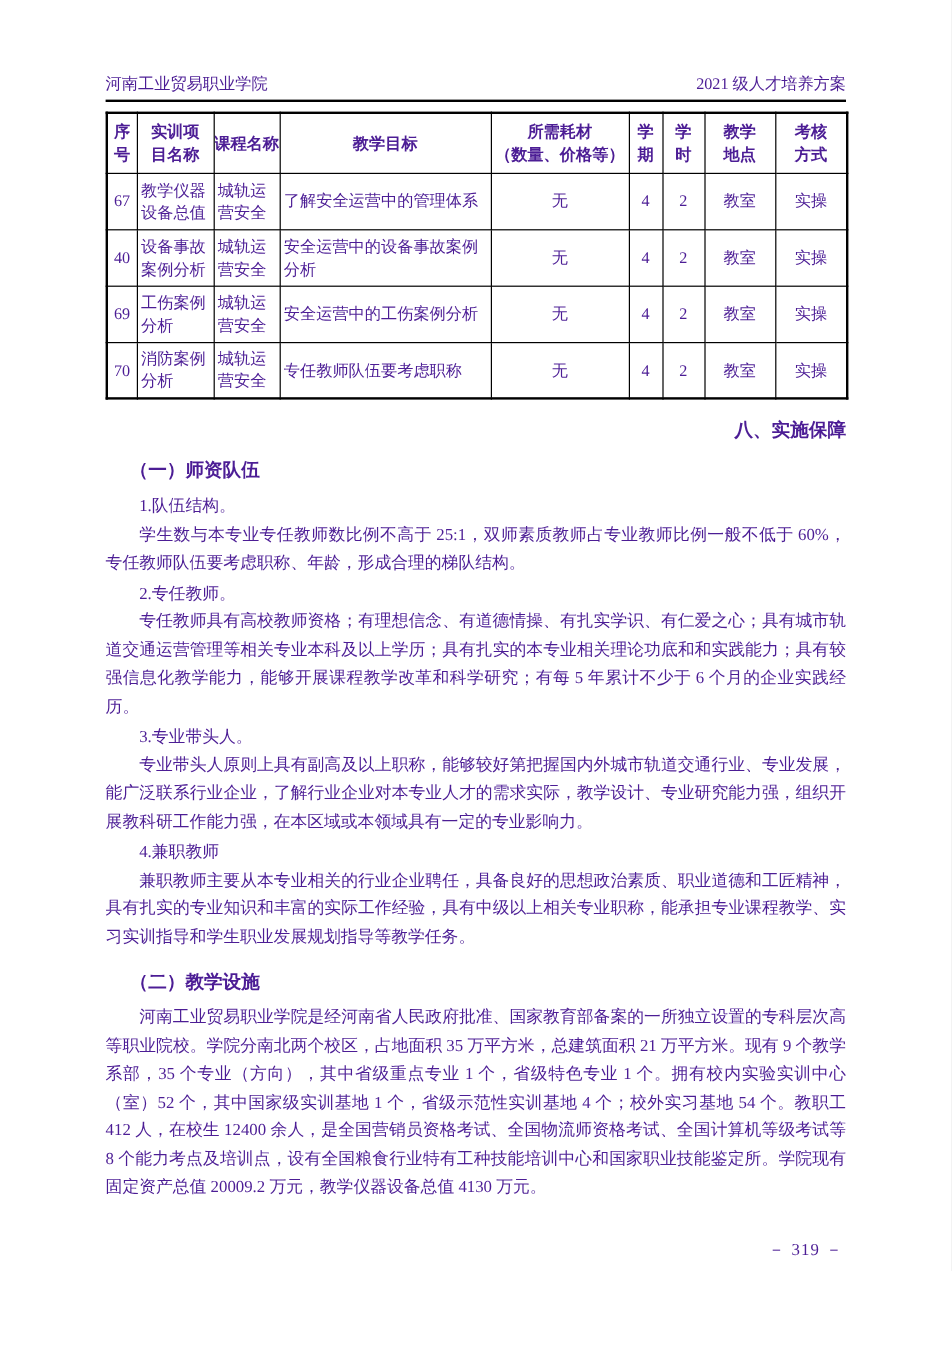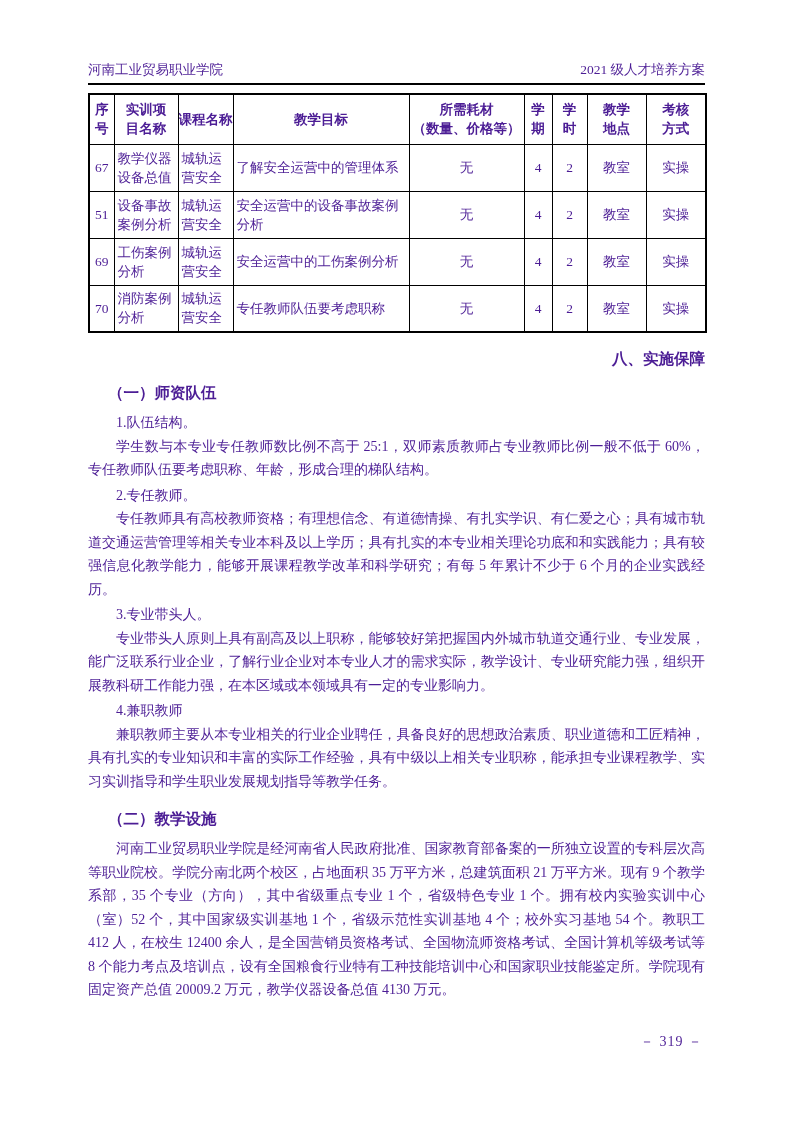--- a/index.html
+++ b/index.html
@@ -150,21 +150,21 @@
           <td class="left">教学仪器设备总值</td>
           <td class="left">城轨运营安全</td>
           <td class="left">了解安全运营中的管理体系</td>
           <td>无</td>
           <td>4</td>
           <td>2</td>
           <td>教室</td>
           <td>实操</td>
         </tr>
         <tr>
-          <td>51</td>
+          <td>40</td>
           <td class="left">设备事故案例分析</td>
           <td class="left">城轨运营安全</td>
           <td class="left">安全运营中的设备事故案例分析</td>
           <td>无</td>
           <td>4</td>
           <td>2</td>
           <td>教室</td>
           <td>实操</td>
         </tr>
         <tr>

